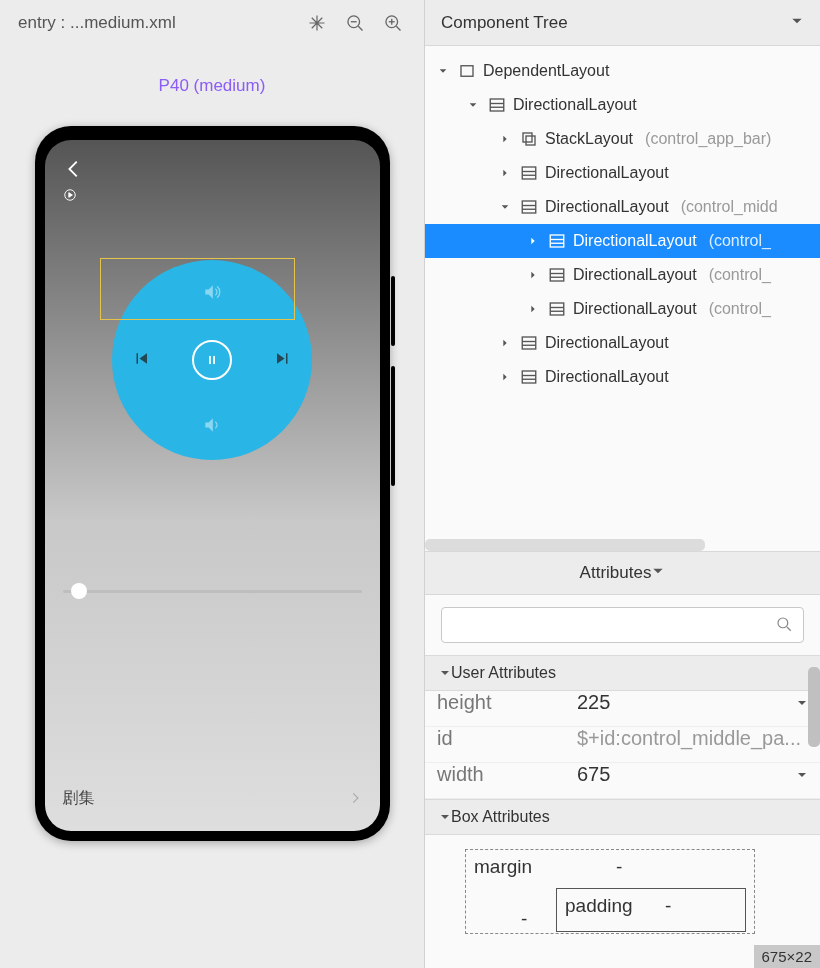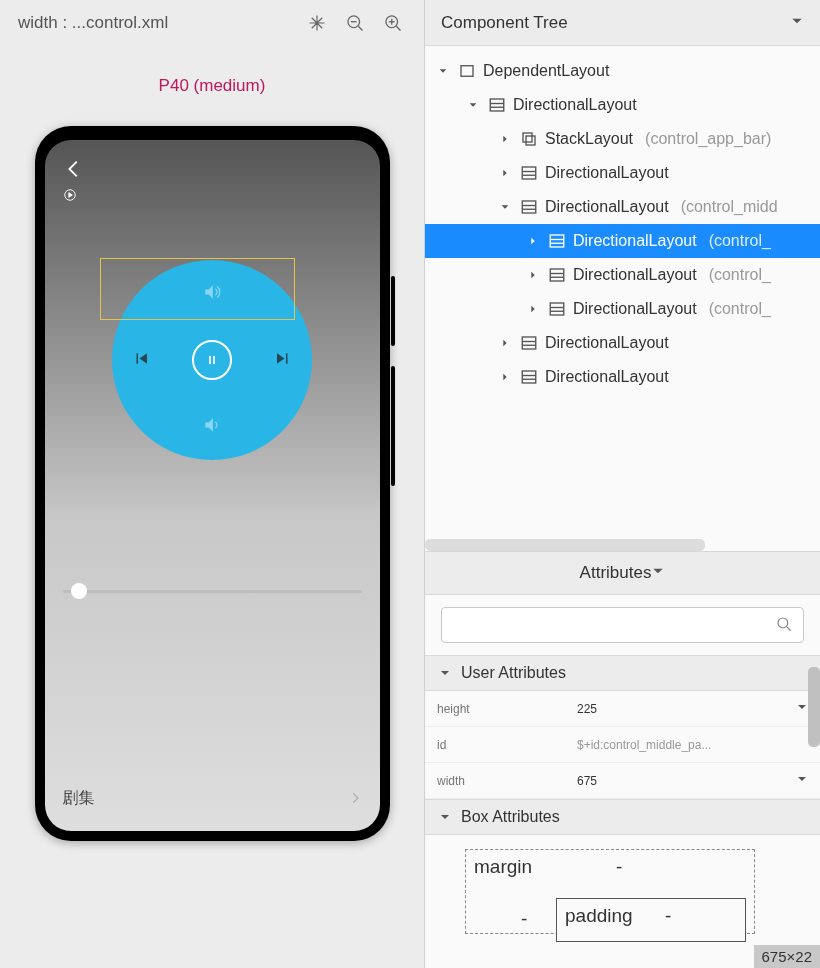--- a/index.html
+++ b/index.html
@@ -38,21 +38,21 @@
     height: 26px;
     display: flex;
     align-items: center;
     justify-content: center;
     color: #666;
     cursor: pointer;
   }
   .device-label {
     text-align: center;
     font-size: 17px;
-    color: #be185d;
+    color: #8b5cf6;
     margin-top: 30px;
     margin-bottom: 30px;
   }
   .phone-area {
     flex: 1;
     display: flex;
     justify-content: center;
     align-items: flex-start;
   }
   .phone-frame {
@@ -242,33 +242,32 @@
     display: flex;
     align-items: center;
     padding: 0 10px;
     justify-content: flex-end;
   }
   .section-label {
     display: flex;
     align-items: center;
     height: 36px;
     padding: 0 14px;
-    gap: 10px;
     background: #ececec;
     border-top: 1px solid #dadada;
     border-bottom: 1px solid #dadada;
     font-size: 16px;
     color: #333;
   }
   .attr-row {
     display: flex;
-    align-items: center;
+    align-items: flex-start;
     height: 36px;
     padding: 0 12px;
-    font-size: 12px;
+    font-size: 20px;
     border-bottom: 1px solid #eee;
   }
   .attr-row .k { width: 140px; color: #777; }
   .attr-row .v { flex: 1; color: #333; overflow:hidden; text-overflow:ellipsis; white-space:nowrap; }
   .attr-row .dd { color:#777; }
   .attr-row .v.muted { color: #999; }
 
   .box-model {
     margin: 14px 40px;
     height: 100px;
@@ -280,21 +279,21 @@
     height: 85px;
     position: relative;
     padding: 6px 8px;
     font-size: 19px;
     color: #333;
   }
   .margin-label { }
   .padding-box {
     position: absolute;
     left: 90px;
-    top: 48px;
+    top: 38px;
     width: 190px;
     height: 44px;
     border: 1px solid #555;
     padding: 6px 8px;
     background: #fafafa;
   }
   .dash-center { position:absolute; }
   .dash-top { top: 6px; left: 150px; }
   .dash-left { top: 58px; left: 55px; }
   .padding-dash { position:absolute; top: 6px; left: 108px; }
@@ -316,21 +315,21 @@
     height: 80px;
     background: #c0c0c0;
     border-radius: 5px;
   }
 </style>
 </head>
 <body>
 
 <div class="left-panel">
   <div class="left-toolbar">
-    <span class="title">width : ...control.xml</span>
+    <span class="title">entry : ...medium.xml</span>
     <span class="toolbar-icon">
       <svg width="18" height="18" viewBox="0 0 24 24" fill="none" stroke="currentColor" stroke-width="1.6">
           <path d="M12 2v20M2 12h20M5 5l14 14M19 5L5 19"></path>
         </svg>
     </span>
     <span class="toolbar-icon">
       <svg width="20" height="20" viewBox="0 0 24 24" fill="none" stroke="currentColor" stroke-width="1.6">
           <circle cx="10.5" cy="10.5" r="7"></circle>
           <line x1="16" y1="16" x2="21" y2="21"></line>
           <line x1="7" y1="10.5" x2="14" y2="10.5"></line>

